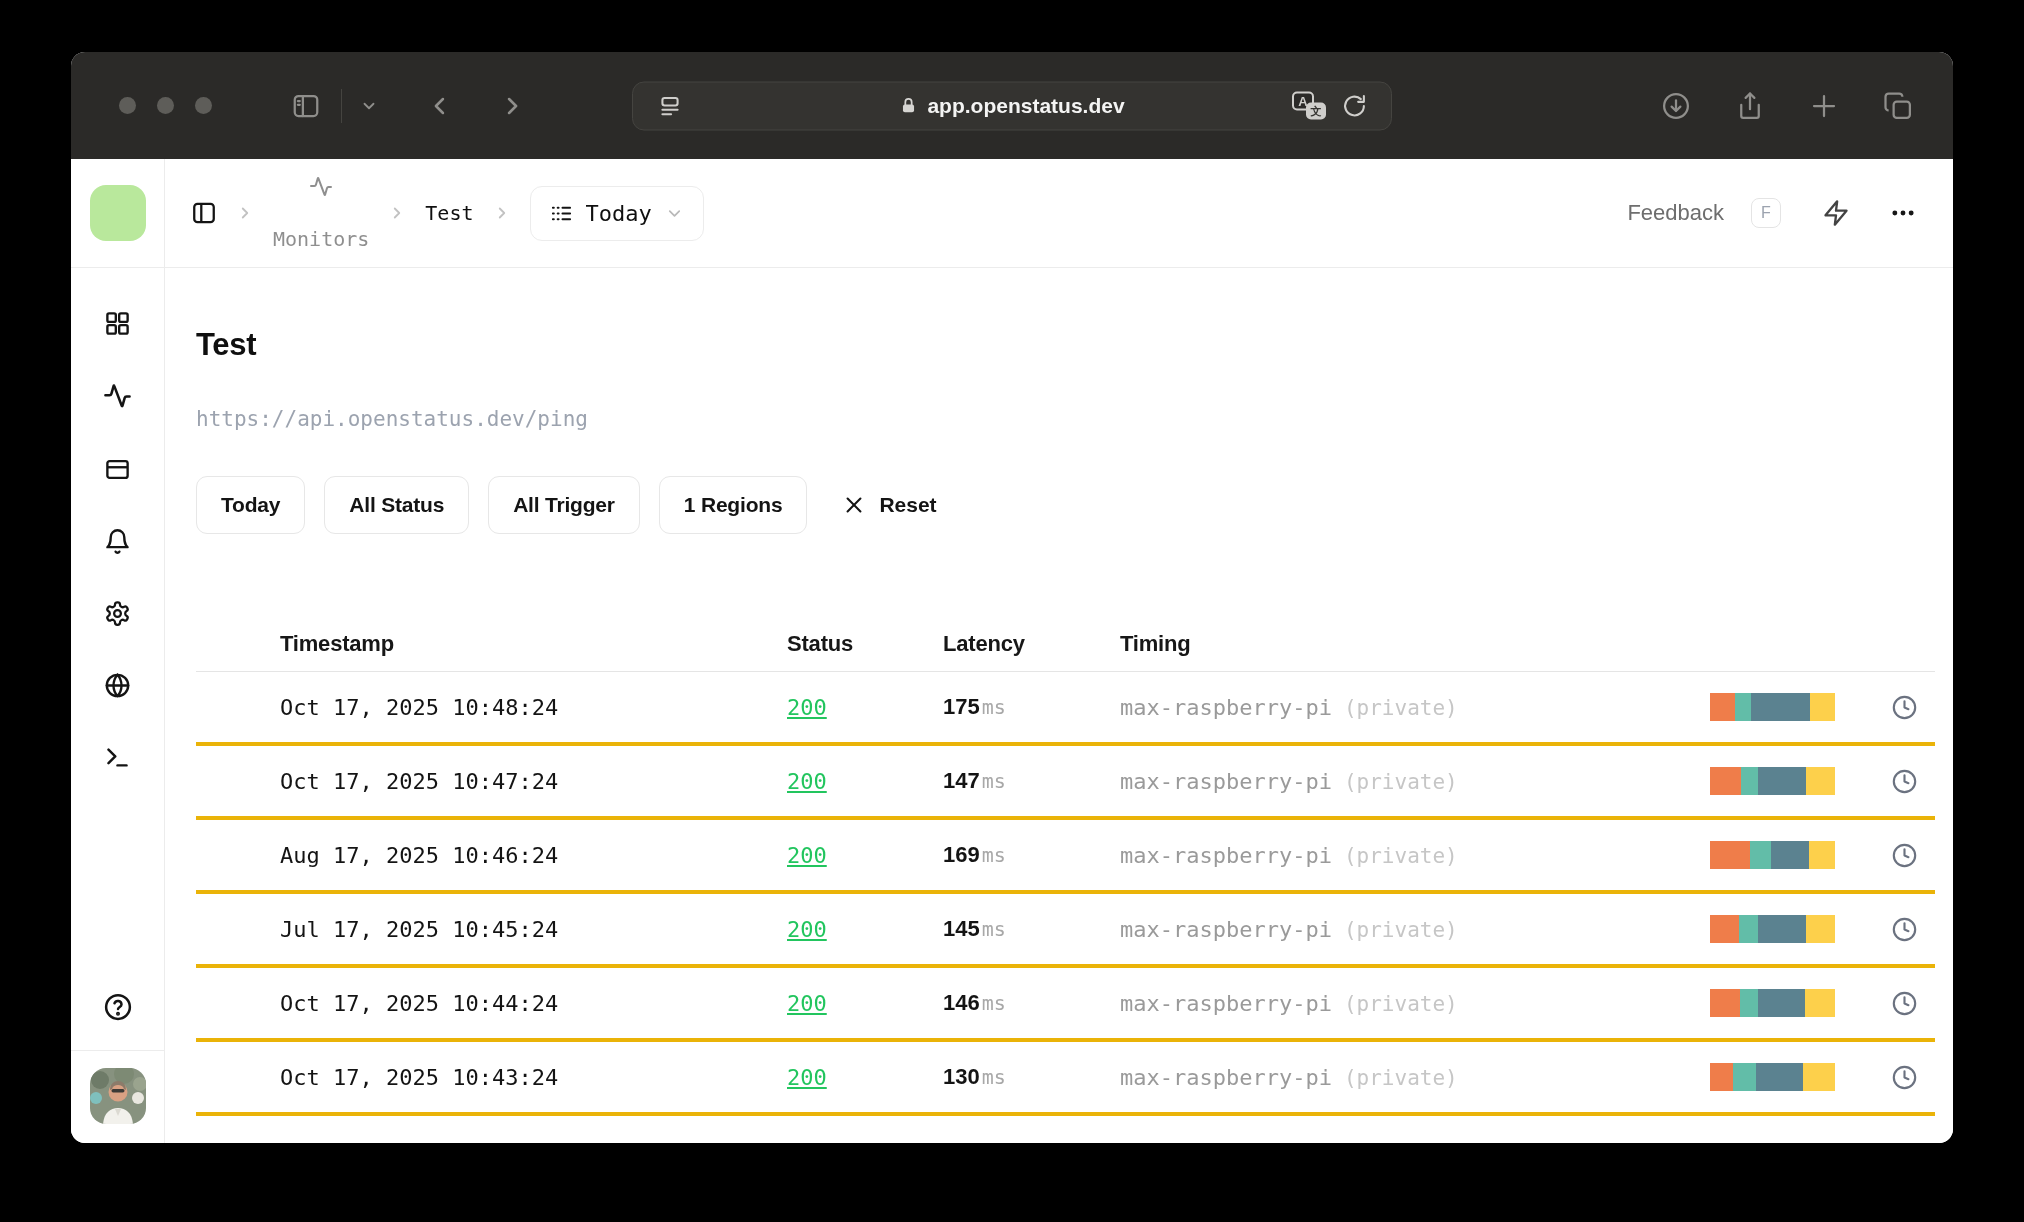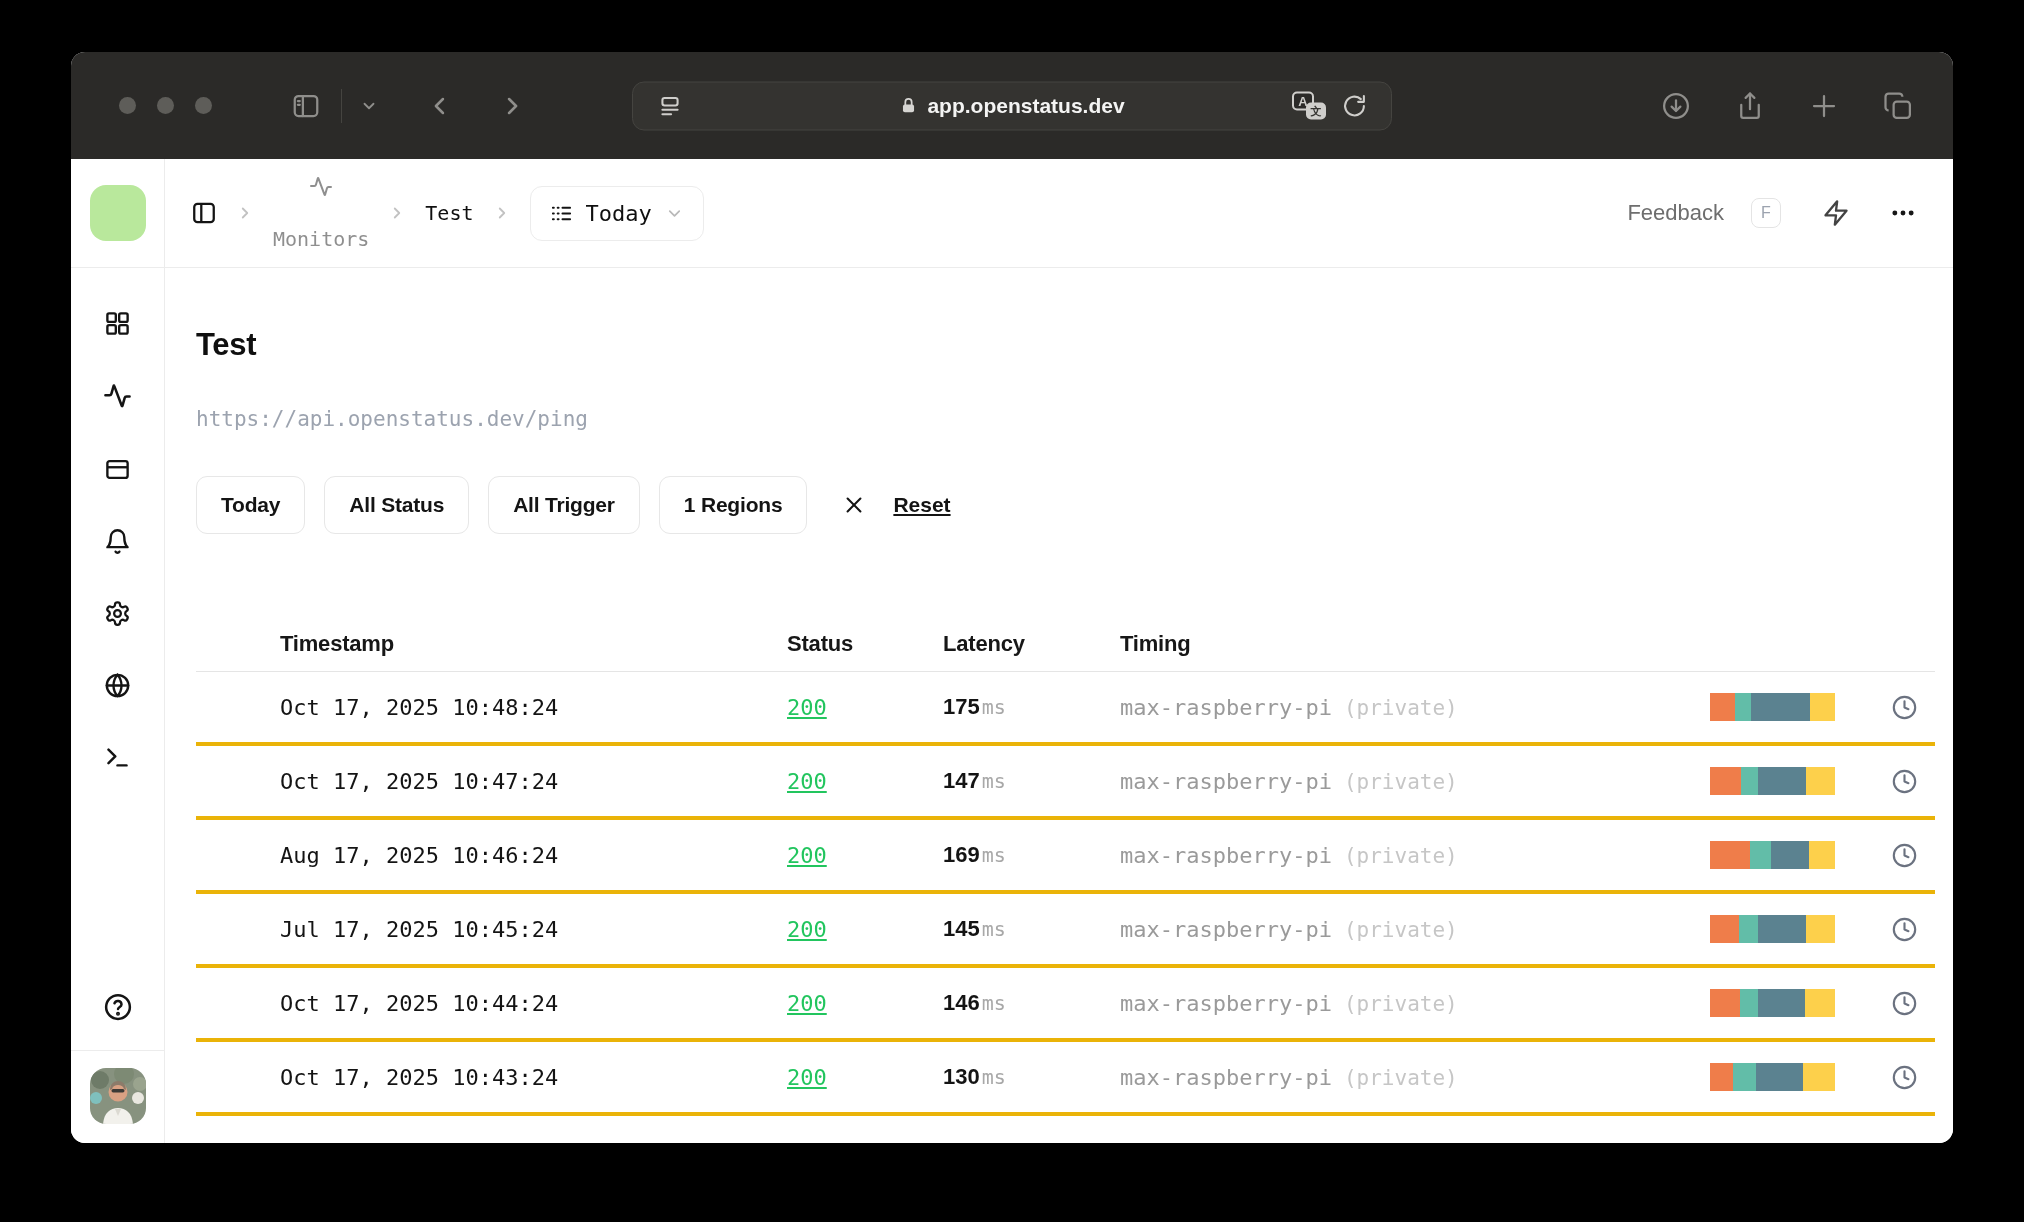--- a/index.html
+++ b/index.html
@@ -59,21 +59,21 @@
   .kbd{width:30px;height:30px;border:1px solid #e4e4e4;border-radius:8px;color:#9ca3af;font-size:16px;display:flex;align-items:center;justify-content:center;}
   .zap-btn,.more-btn{background:none;border:none;color:#434343;display:flex;cursor:default;}
   .more-btn{color:#171717;}
 
   
   .content{flex:1;padding:58px 18px 0 31px;min-height:0;}
   .page-title{font-size:31px;font-weight:700;color:#0f0f0f;line-height:38px;letter-spacing:-.3px;}
   .endpoint{margin-top:42px;font-size:21px;color:#9ca3af;line-height:26px;}
   .filters{margin-top:44px;display:flex;align-items:center;gap:19px;}
   .filter-btn{height:58px;padding:0 24px;border:1px solid #e7e7e7;border-radius:11px;background:#fff;font-size:21px;font-weight:600;color:#141414;letter-spacing:-.2px;cursor:default;}
-  .reset-btn{display:flex;align-items:center;gap:28px;background:none;border:none;font-size:21px;font-weight:600;color:#141414;margin-left:17px;cursor:default;text-decoration:underline;}
+  .reset-btn{display:flex;align-items:center;gap:14px;background:none;border:none;font-size:21px;font-weight:600;color:#141414;margin-left:17px;cursor:default;}
   .reset-btn svg{display:block;}
 
   
   .log-table{margin-top:82px;}
   .t-row{display:grid;grid-template-columns:84px 507px 156px 177px 590px 1fr;align-items:center;}
   .t-head{height:56px;border-bottom:1px solid #e5e5e5;font-size:22px;font-weight:600;color:#171717;letter-spacing:-.2px;}
   .log-row{height:74px;border-bottom:4px solid #eab308;}
   .ok-dot{width:18px;height:18px;border-radius:5px;background:var(--status-green);margin-left:26px;}
   .ts{font-size:22px;color:#141414;}
   .status{font-size:22px;color:var(--status-green);text-decoration:underline;}

